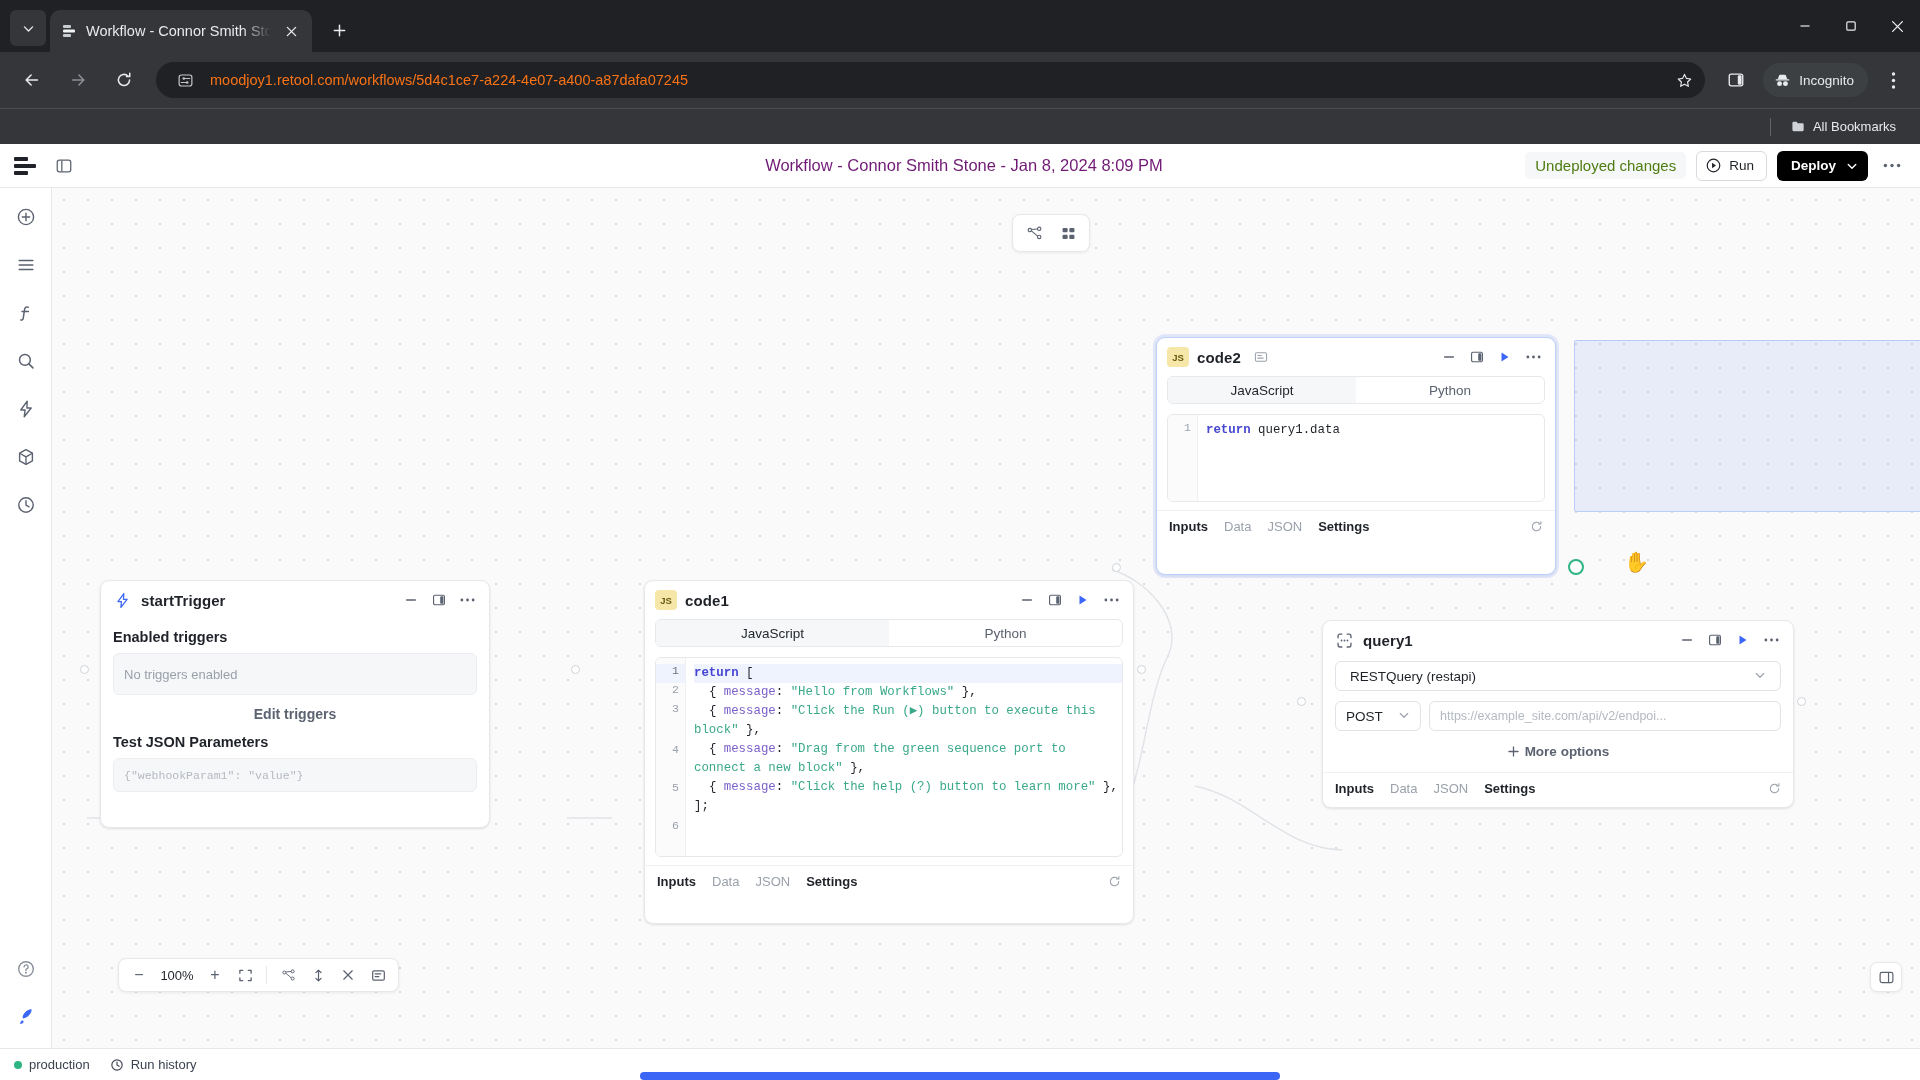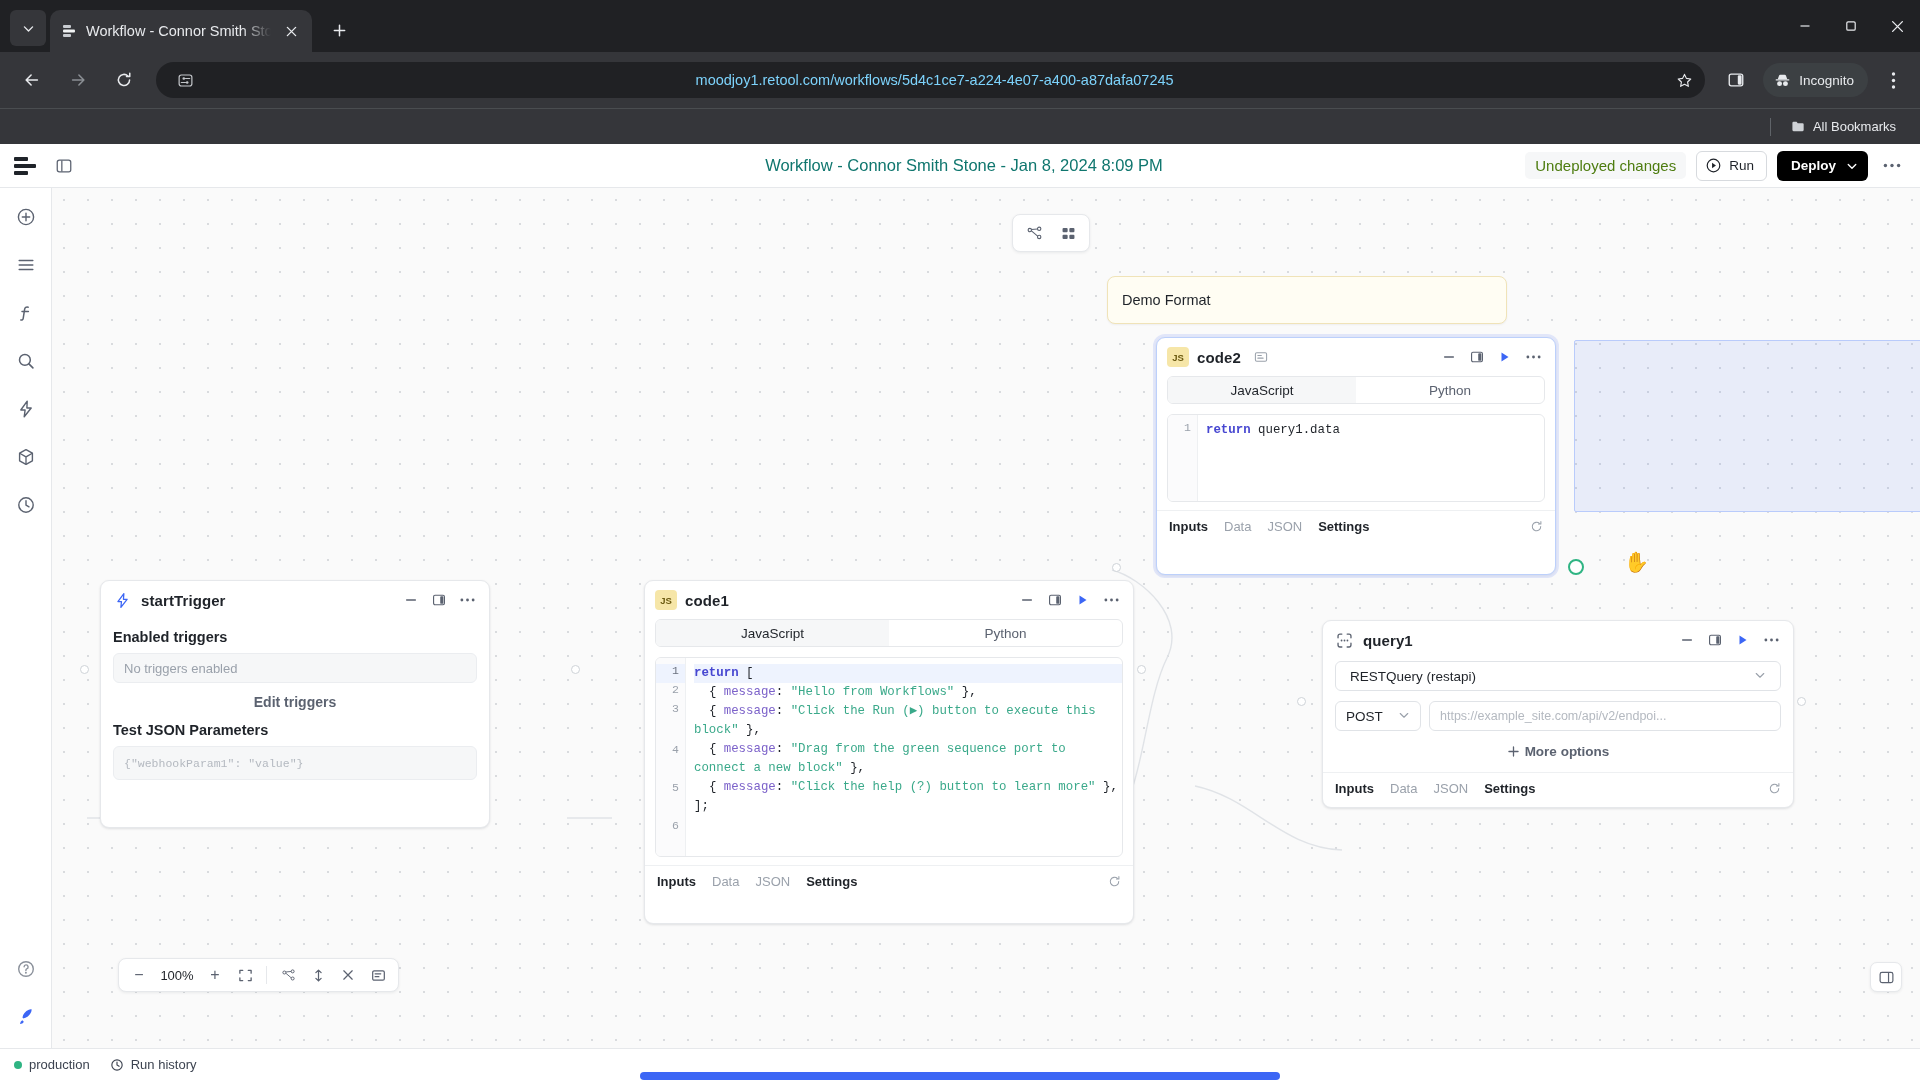--- a/index.html
+++ b/index.html
@@ -44,21 +44,21 @@
 
   .toolbar {
     height: 56px; background: #35363a; display: flex; align-items: center;
     padding: 0 10px; gap: 2px; flex: 0 0 56px;
   }
   .navbtn { width: 34px; height: 34px; border-radius: 50%; display: flex; align-items: center; justify-content: center; margin: 0 5px; }
   .omnibox {
     flex: 1; height: 36px; background: #202124; border-radius: 18px;
     display: flex; align-items: center; padding: 0 6px 0 14px; margin: 0 8px; gap: 10px;
   }
-  .omnibox .url { color: #7dd3fc; font-size: 14.5px; flex: 1; white-space: nowrap; overflow: hidden; text-align: center; }
+  .omnibox .url { color: #f97316; font-size: 14.5px; flex: 1; white-space: nowrap; overflow: hidden; }
   .icon-btn { width: 30px; height: 30px; border-radius: 50%; display: flex; align-items: center; justify-content: center; flex: 0 0 30px; }
   .sidepanel-btn { width: 34px; height: 34px; display:flex; align-items:center; justify-content:center; margin-left: 4px;}
   .incognito-pill {
     height: 34px; border-radius: 17px; background: #3c4043; display: flex; align-items: center;
     gap: 7px; padding: 0 14px 0 10px; margin-left: 8px;
   }
   .incognito-pill span { color: #e8eaed; font-size: 13.5px; }
   .kebab { width: 34px; height: 40px; display: flex; align-items: center; justify-content: center; margin-left: 6px; }
 
   .bookmarks {
@@ -74,21 +74,21 @@
 
   .app-header {
     height: 44px; flex: 0 0 44px; border-bottom: 1px solid #e6e8eb;
     display: flex; align-items: center; padding: 0 14px; background: #fff; position: relative; z-index: 30;
   }
   .logo-mark { width: 22px; height: 22px; display:flex; flex-direction:column; justify-content:center; gap:3px; margin-right: 14px;}
   .logo-bar { height: 4px; background: #1f2329; border-radius: 1px; }
   .hdr-icon-btn { width: 28px; height: 28px; border-radius: 5px; display: flex; align-items: center; justify-content: center; }
   .app-title {
     position: absolute; left: 0; right: 0; text-align: center; font-size: 16.5px;
-    color: #0f766e; pointer-events: none; font-weight: 400; margin-left: 8px;
+    color: #701a75; pointer-events: none; font-weight: 400; margin-left: 8px;
   }
   .hdr-right { margin-left: auto; display: flex; align-items: center; gap: 10px; position: relative; z-index: 2;}
   .undeployed { font-size: 15px; color: #4d7c0f; background: #f6f7f8; border-radius: 5px; padding: 5px 10px; }
   .run-btn {
     display: flex; align-items: center; gap: 7px; border: 1px solid #d7dade; border-radius: 6px;
     height: 30px; padding: 0 12px 0 8px; font-size: 13.5px; color: #1f2329; background: #fff;
   }
   .deploy-btn {
     display: flex; align-items: center; gap: 10px; background: #000000; color: #fff;
     height: 30px; padding: 0 10px 0 14px; border-radius: 6px; font-size: 13.5px; font-weight: 600;
@@ -151,21 +151,21 @@
 
   .block-foot { height: 32px; flex: 0 0 32px; display: flex; align-items: center; gap: 16px; padding: 0 12px; border-top: 1px solid #eef0f2; margin-top: 8px;}
   .foot-tab { font-size: 13px; color: #9aa1ab; }
   .foot-tab.active { color: #1f2329; font-weight: 600; }
   .foot-refresh { margin-left: auto; color: #9aa1ab; display: flex; align-items: center; }
 
   
   .st-body { padding: 10px 12px 2px 12px; }
   .st-label { font-size: 14.5px; font-weight: 700; color: #1f2329; margin-bottom: 8px; }
   .st-input {
-    height: 30px; background: #f6f7f8; border: 1px solid #ebedf0; border-radius: 6px;
+    height: 42px; background: #f6f7f8; border: 1px solid #ebedf0; border-radius: 6px;
     display: flex; align-items: center; padding: 0 10px; font-size: 13px; color: #9aa1ab;
   }
   .st-link { text-align: center; font-size: 14px; color: #5b6270; font-weight: 600; padding: 11px 0 12px; }
   .st-mono { font-family: "Liberation Mono", monospace; font-size: 11.5px; color: #b4b9c0; }
 
   
   .q-select {
     margin: 2px 12px 0 12px; height: 30px; border: 1px solid #e0e3e7; border-radius: 6px;
     display: flex; align-items: center; padding: 0 14px; font-size: 13.5px; color: #1f2329;
   }
@@ -466,23 +466,20 @@
           <div class="mt-btn">
             <svg width="17" height="17" viewBox="0 0 20 20">
                 <rect x="3" y="3.5" width="6" height="5" rx="1.2" fill="#5b6270"></rect>
                 <rect x="11" y="3.5" width="6" height="5" rx="1.2" fill="#5b6270"></rect>
                 <rect x="3" y="11.5" width="6" height="5" rx="1.2" fill="#5b6270"></rect>
                 <rect x="11" y="11.5" width="6" height="5" rx="1.2" fill="#5b6270"></rect>
               </svg>
           </div>
         </div>
 
-        <div class="note" style="left:1055px;top:88px;width:400px;height:48px;">
-          <span>Demo Format</span>
-        </div>
 
         <div class="marquee" style="left:1522px;top:152px;width:400px;height:172px"></div>
         <div class="green-port" style="left:1516px;top:371px"></div>
         <div class="cursor-hand" style="left:1572px;top:362px">✋</div>
 
         <div class="block selected" style="left:1104px;top:149px;width:400px;height:238px">
           <div class="block-head">
             <span class="block-ico ico-js">JS</span>
             <span class="block-name">code2</span>
             <span class="ha">

